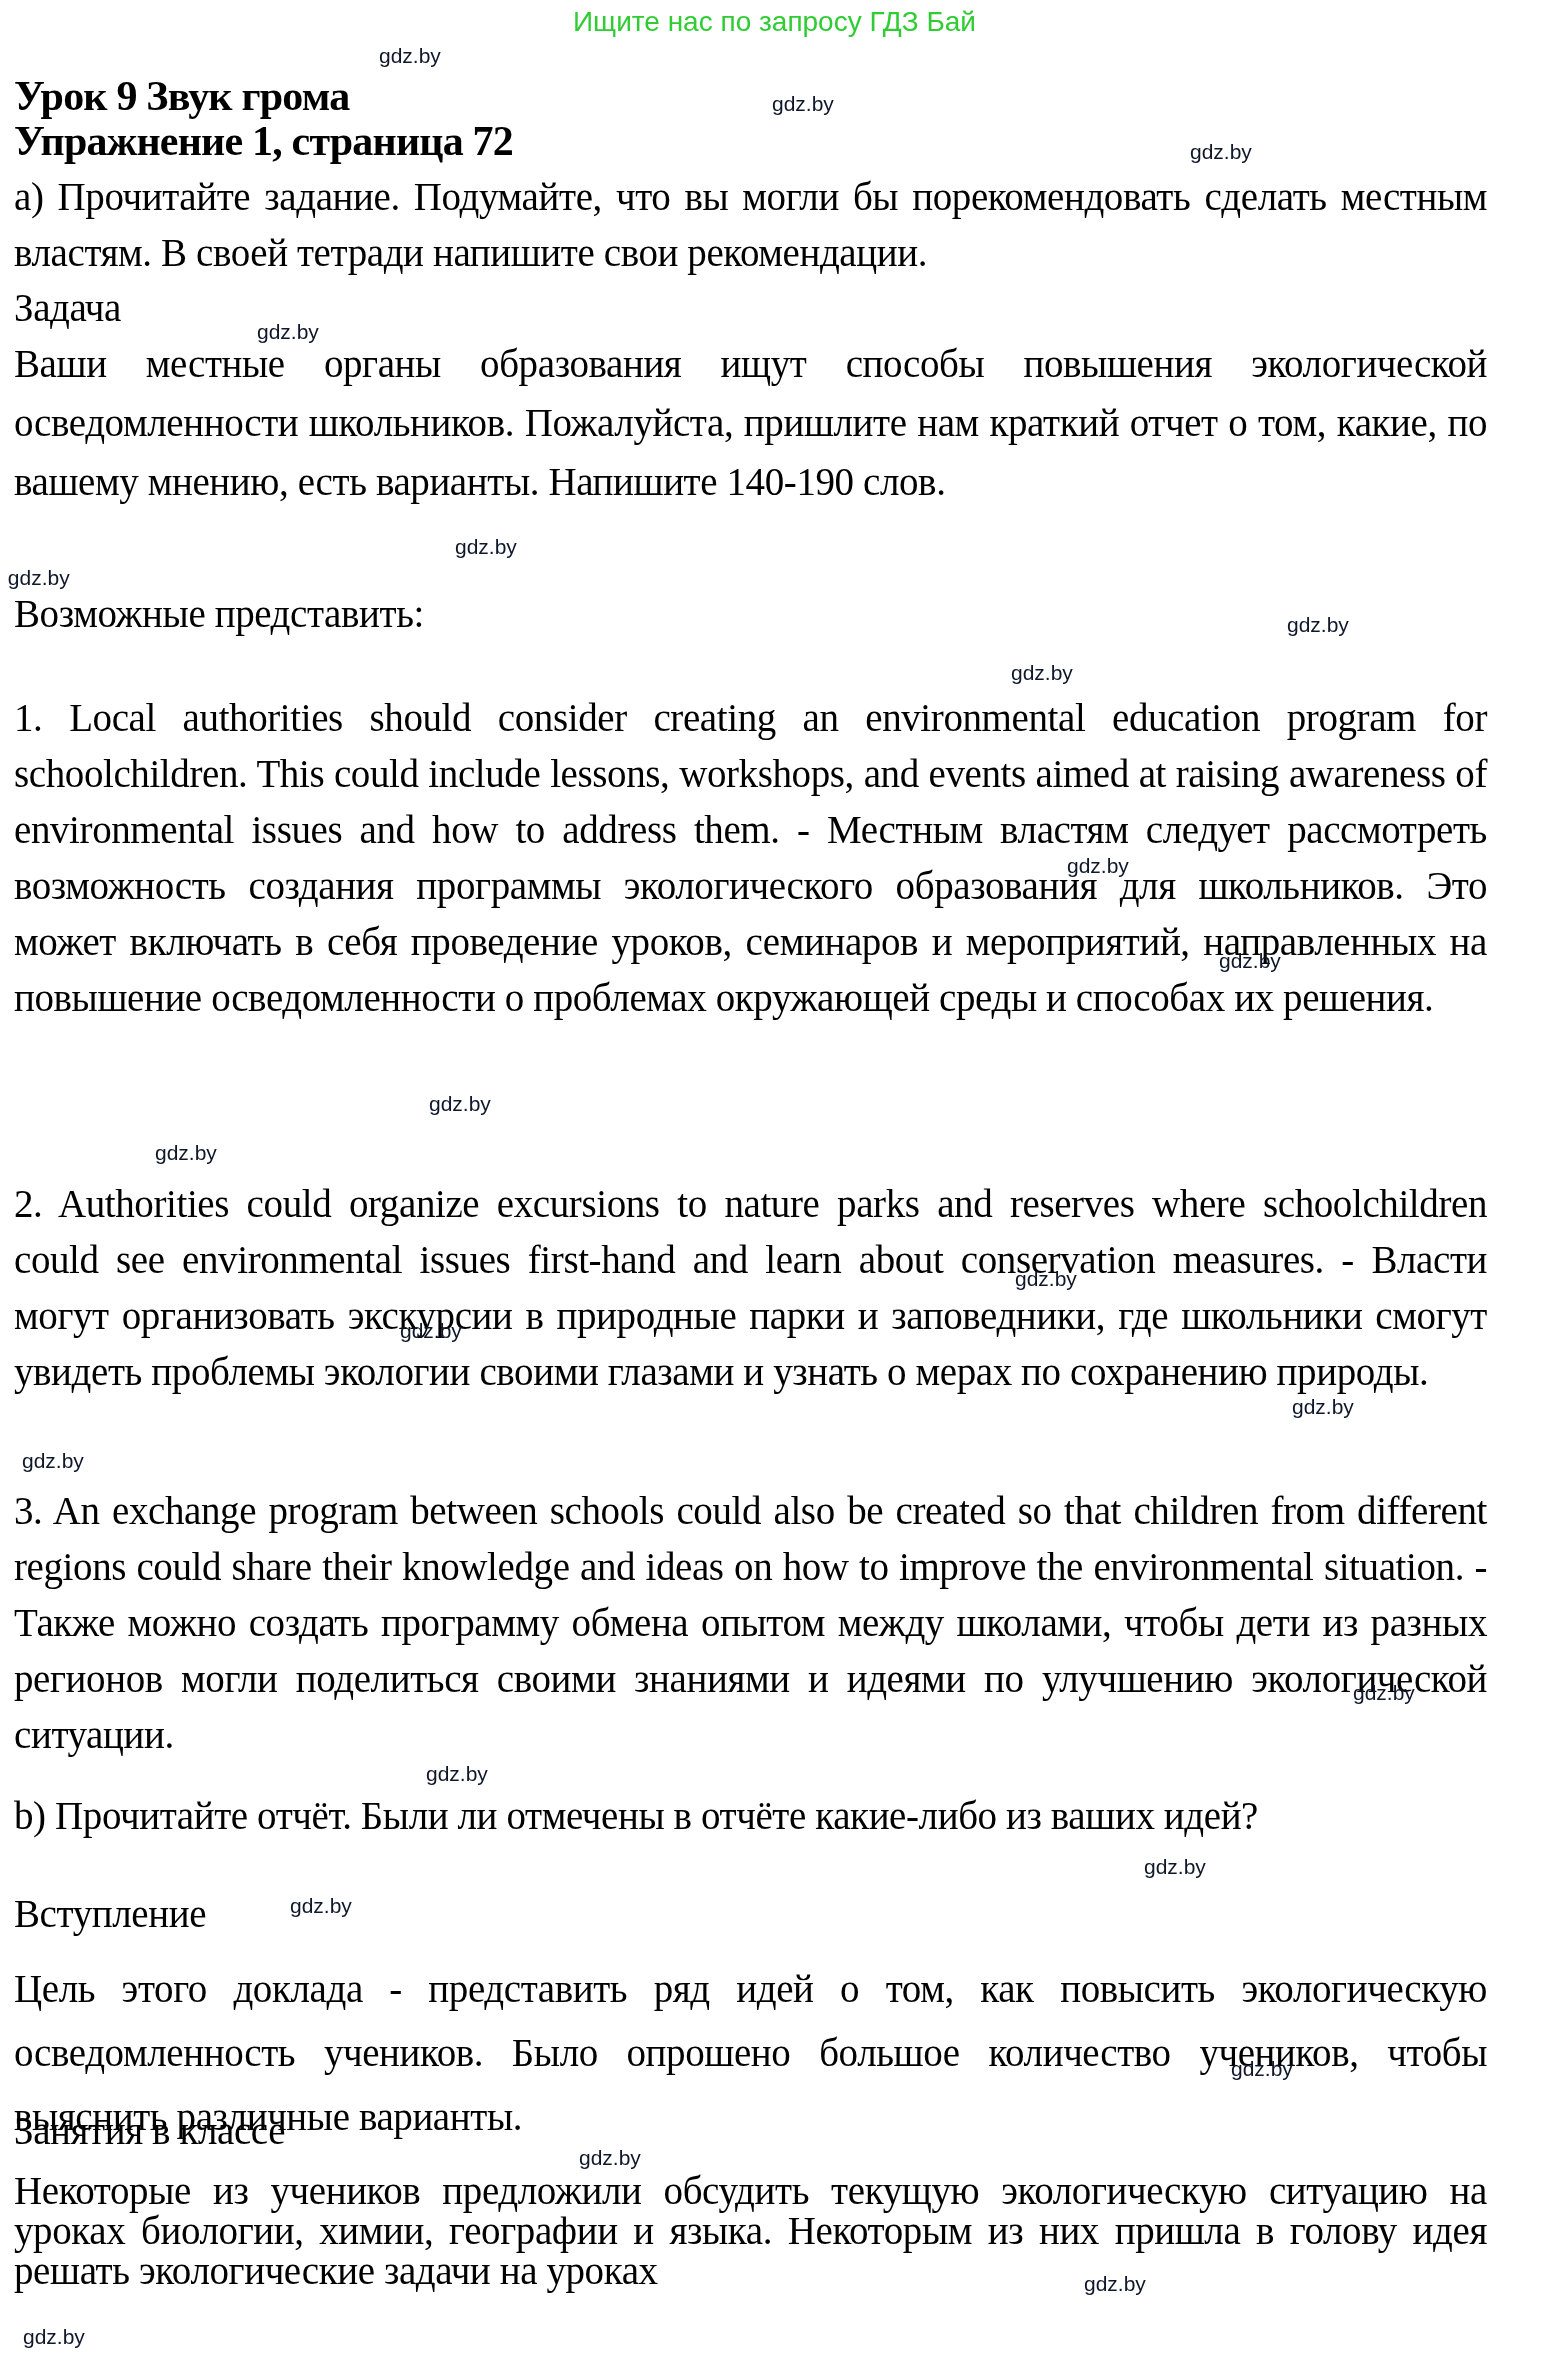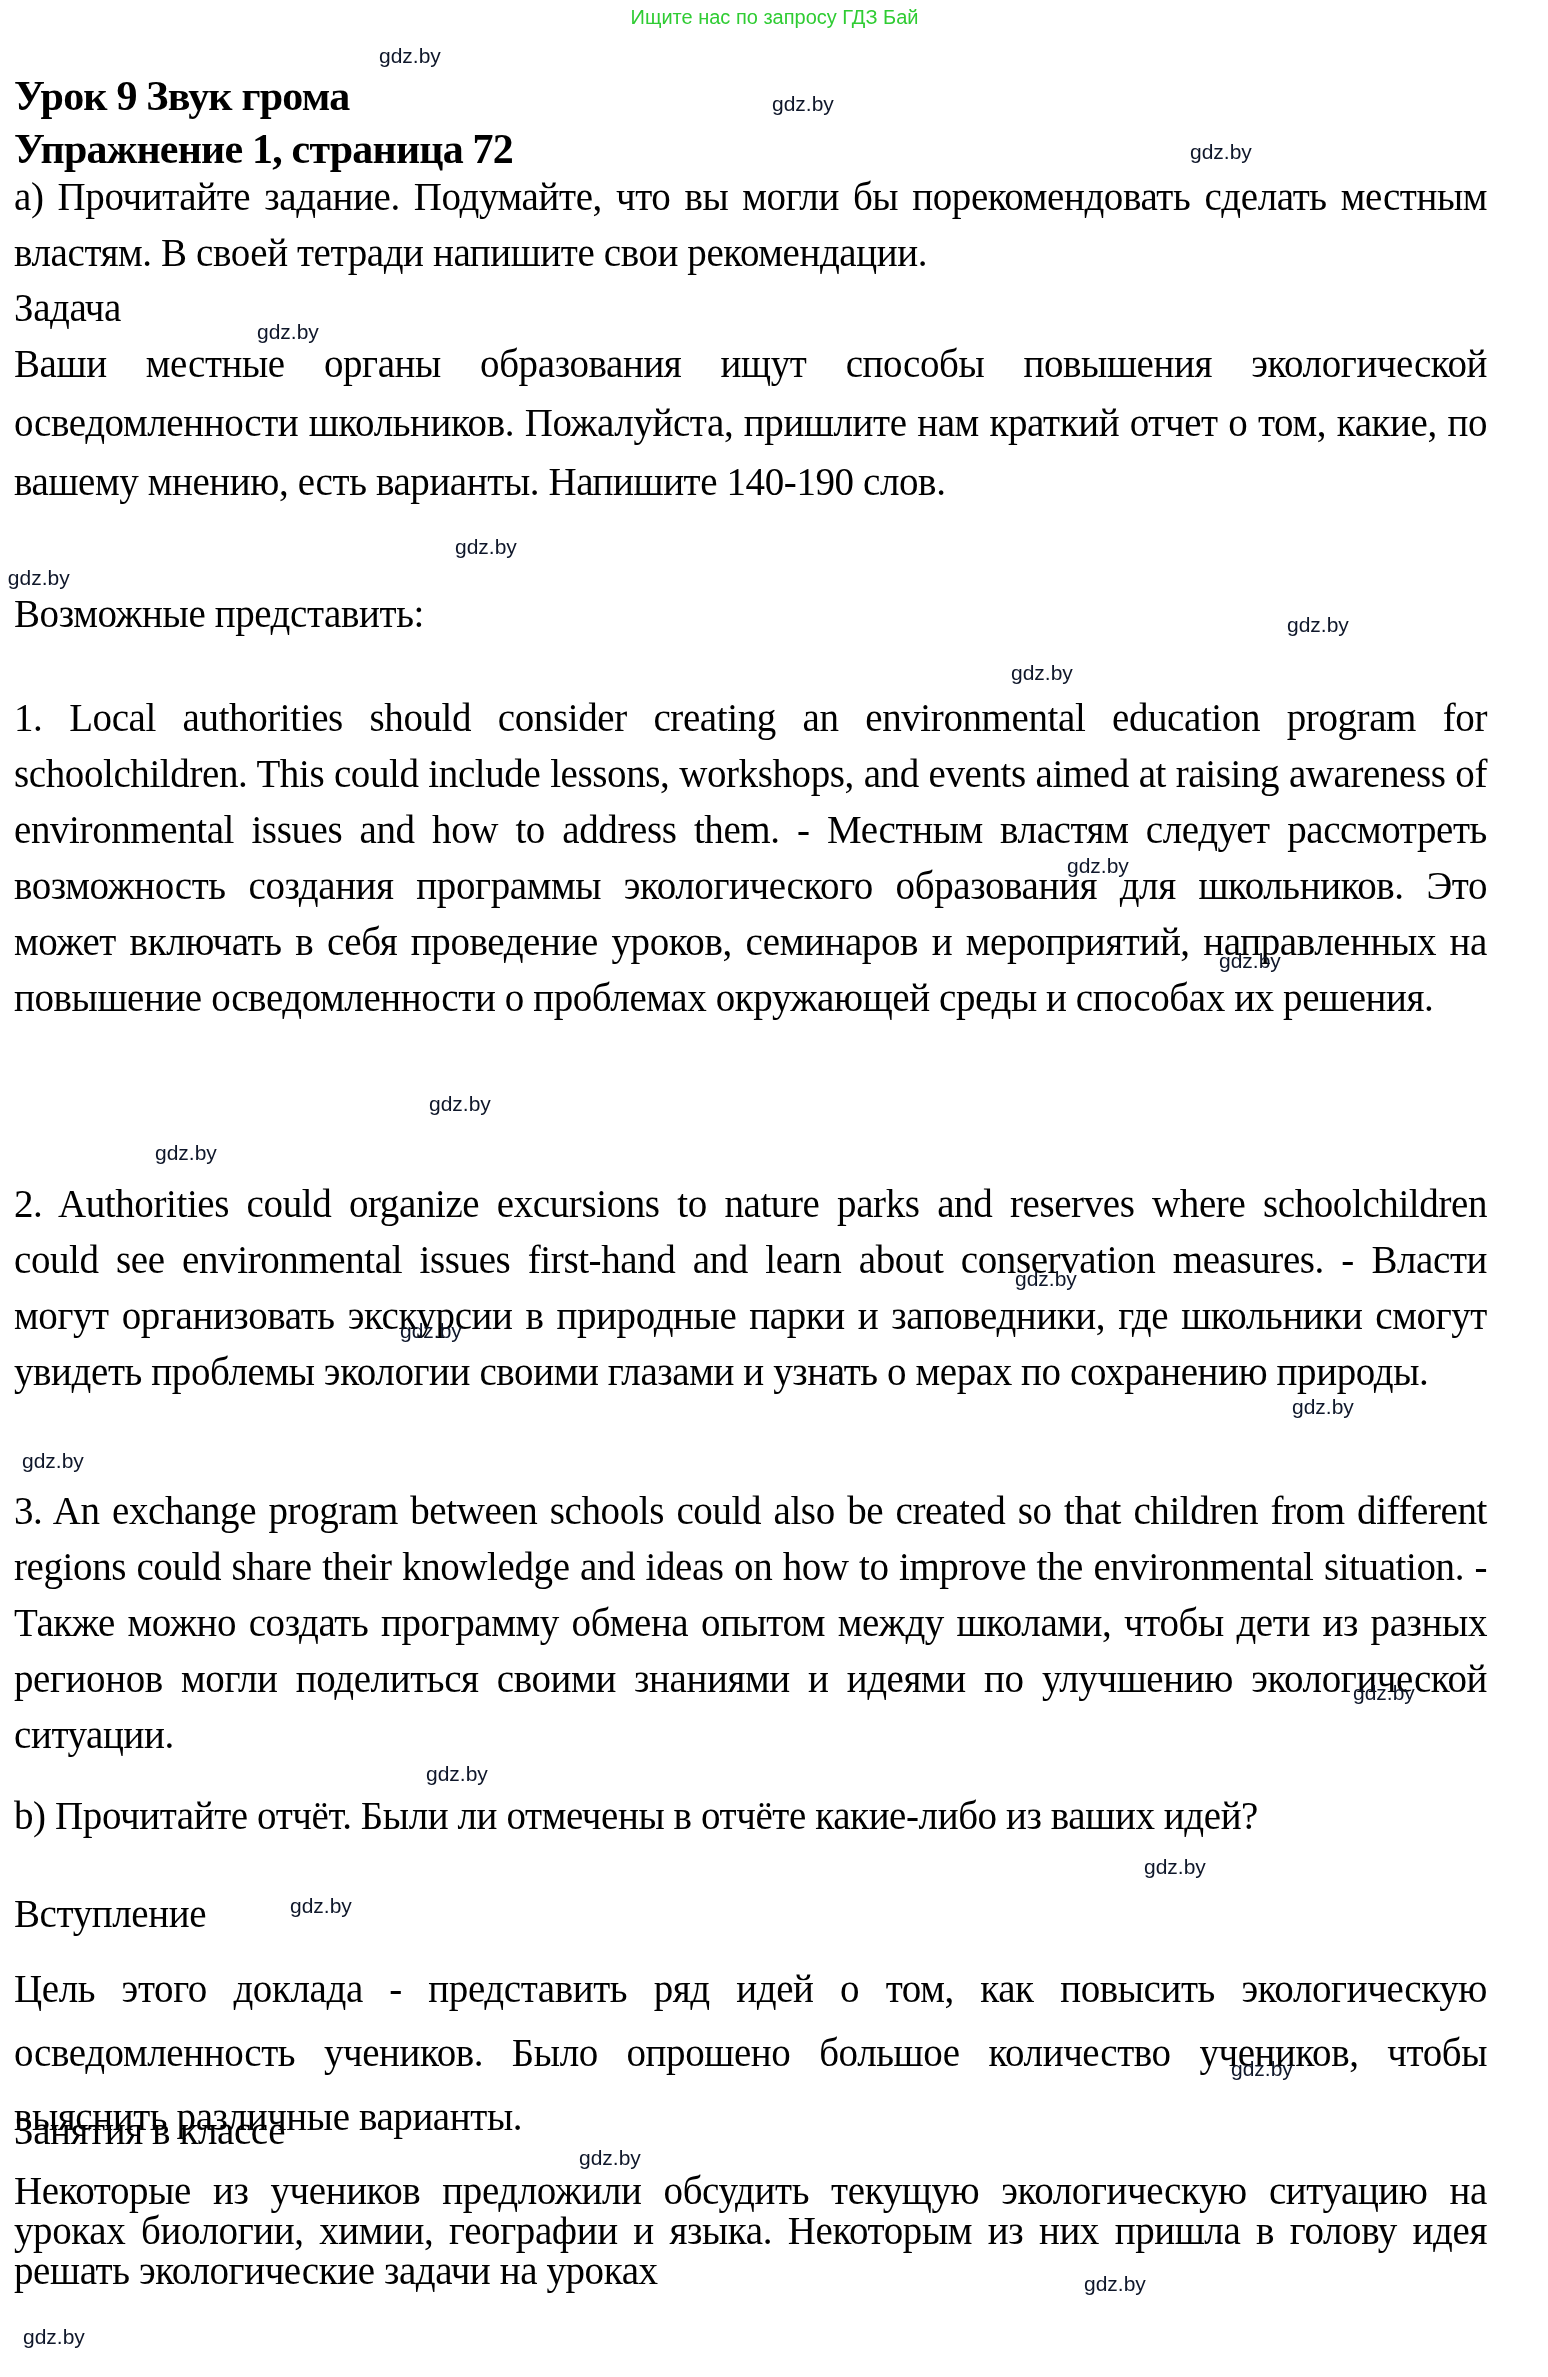--- a/index.html
+++ b/index.html
@@ -10,21 +10,21 @@
     background: #ffffff;
     overflow: hidden;
     font-family: "Liberation Serif", "DejaVu Serif", serif;
     color: #000000;
   }
   .abs { position: absolute; }
   .promo {
     top: 6.2px; left: 0; width: 100%;
     text-align: center;
     font-family: "Liberation Sans", "DejaVu Sans", sans-serif;
-    font-size: 20px;
+    font-size: 28px;
     color: #2fcc33;
   }
   .heading {
     left: 14px;
     font-size: 42px;
     font-weight: bold;
     letter-spacing: -0.8px;
     white-space: nowrap;
   }
   .body-text {
@@ -66,21 +66,21 @@
 <div class="page">
 
   <div class="abs promo">Ищите нас по запросу ГДЗ Бай</div>
 
   <span class="wm" style="left:379px; top:44px;">gdz.by</span>
 
   <div class="abs heading" style="top:72px;">Урок 9 Звук грома</div>
 
   <span class="wm" style="left:772px; top:92px;">gdz.by</span>
 
-  <div class="abs heading" style="top:125px;">Упражнение 1, страница 72</div>
+  <div class="abs heading" style="top:117px;">Упражнение 1, страница 72</div>
 
   <span class="wm" style="left:1190px; top:140px;">gdz.by</span>
 
   <div class="abs body-text" style="top:169px;">а) Прочитайте задание. Подумайте, что вы могли бы порекомендовать сделать местным властям. В своей тетради напишите свои рекомендации.</div>
 
   <div class="abs label-text" style="top:285px;">Задача</div>
 
   <span class="wm" style="left:257px; top:320px;">gdz.by</span>
 
   <div class="abs body-text lh76" style="top:334px;">Ваши местные органы образования ищут способы повышения экологической осведомленности школьников. Пожалуйста, пришлите нам краткий отчет о том, какие, по вашему мнению, есть варианты. Напишите 140-190 слов.</div>

